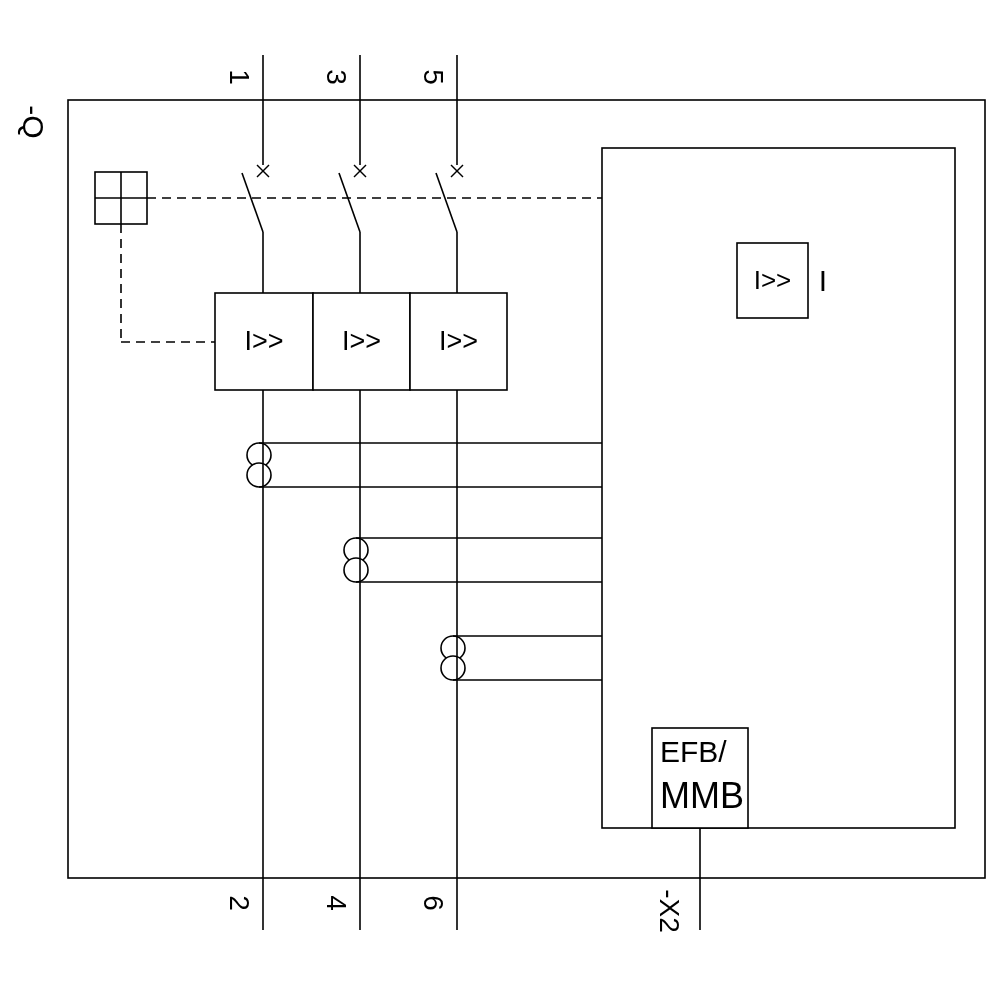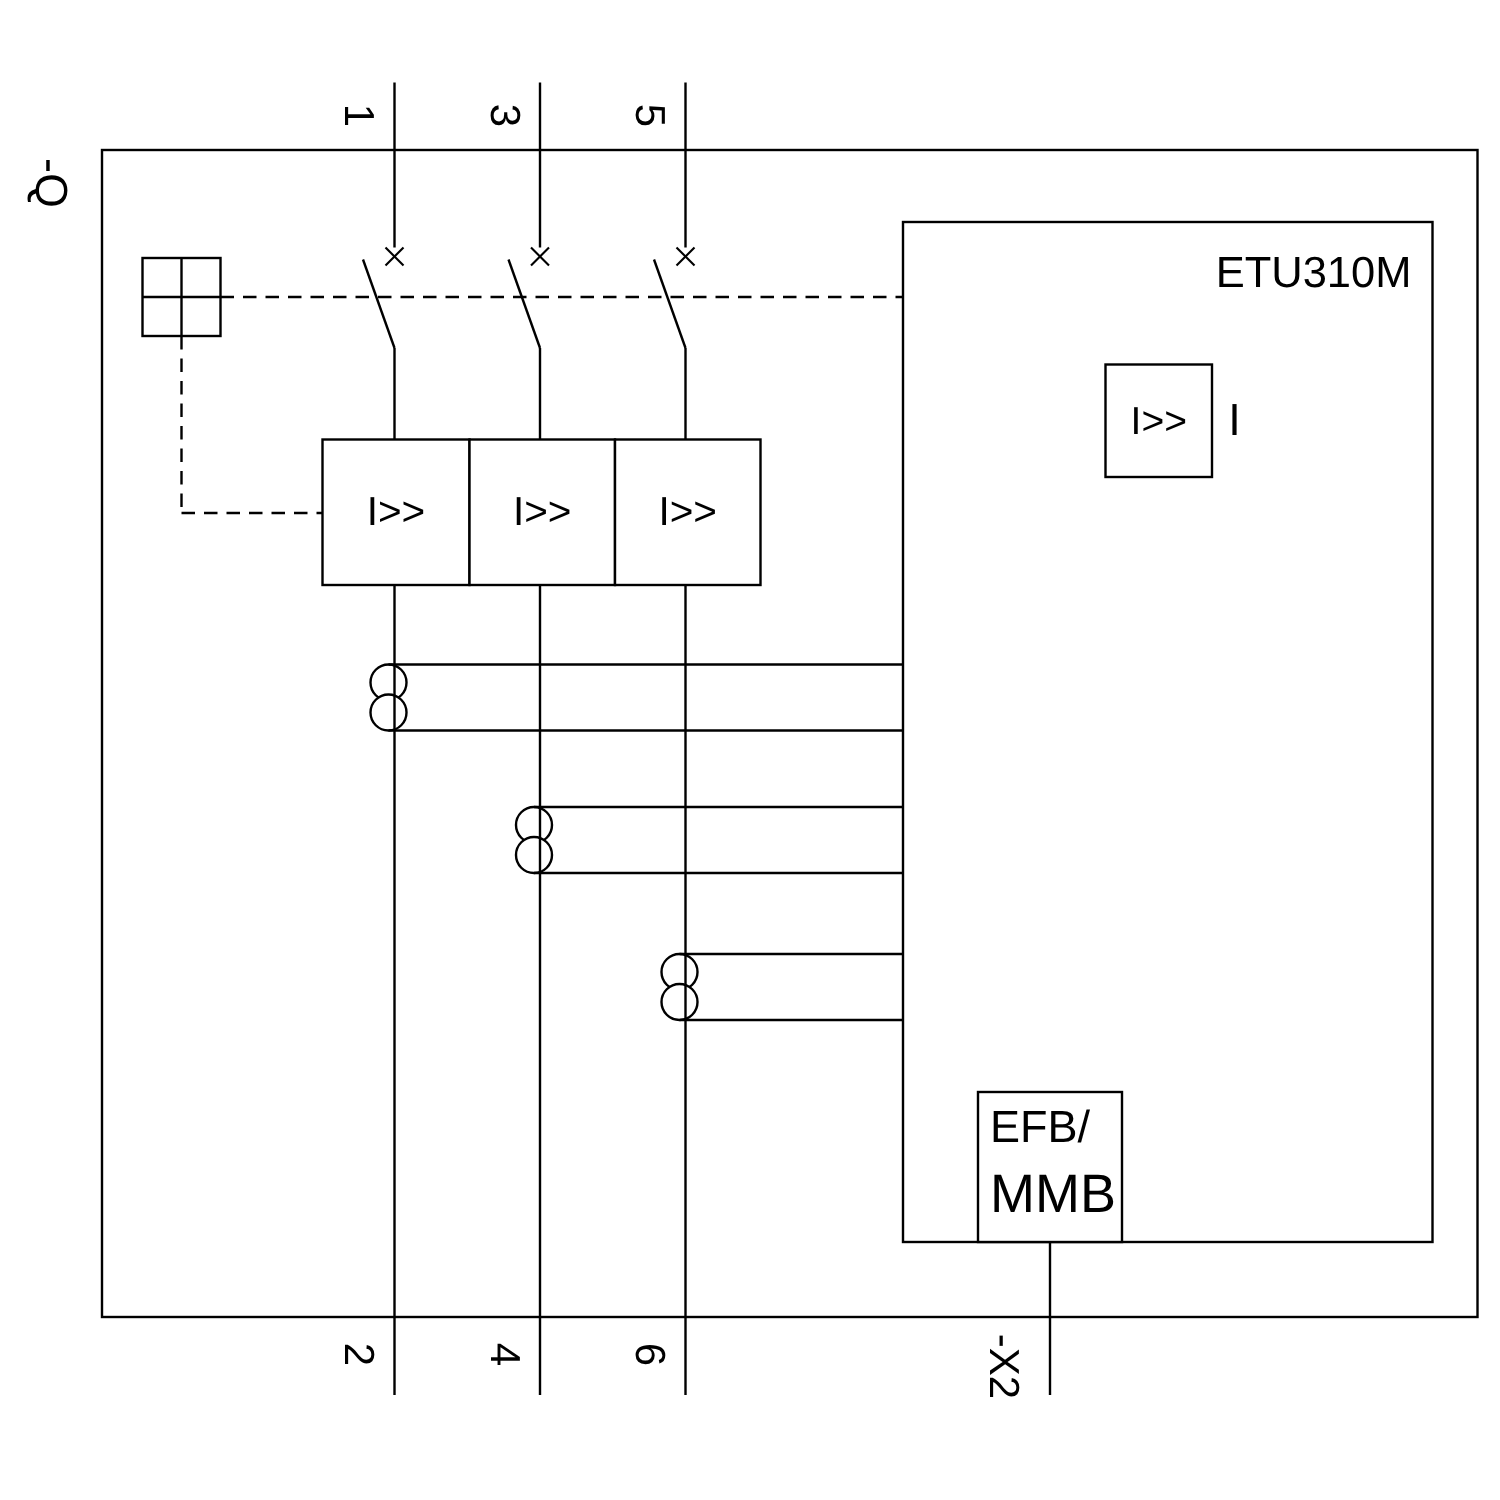--- a/index.html
+++ b/index.html
@@ -117,21 +117,20 @@
   <div class="lbl rot90" style="left:413px; top:57px; width:40px; height:40px; font-size:28px;">5</div>
 
   <div class="lbl rot90" style="left:219px; top:883px; width:40px; height:40px; font-size:28px;">2</div>
   <div class="lbl rot90" style="left:316px; top:883px; width:40px; height:40px; font-size:28px;">4</div>
   <div class="lbl rot90" style="left:413px; top:883px; width:40px; height:40px; font-size:28px;">6</div>
 
   <div class="lbl" style="left:215px; top:293px; width:98px; height:97px; font-size:27px;">I&gt;&gt;</div>
   <div class="lbl" style="left:313px; top:293px; width:97px; height:97px; font-size:27px;">I&gt;&gt;</div>
   <div class="lbl" style="left:410px; top:293px; width:97px; height:97px; font-size:27px;">I&gt;&gt;</div>
 
-  <div class="lbl plain" style="right:59px; top:166px; font-size:29px;">ETU310M</div>
 
   <div class="lbl" style="left:737px; top:243px; width:71px; height:75px; font-size:26px;">I&gt;&gt;</div>
   <div class="lbl" style="left:810px; top:261px; width:26px; height:40px; font-size:30px;">I</div>
 
   <div class="lbl plain" style="left:660px; top:735px; font-size:30px;">EFB/</div>
   <div class="lbl plain" style="left:660px; top:775px; font-size:36px;">MMB</div>
 
   <div class="lbl rot90" style="left:639px; top:881px; width:60px; height:60px; font-size:28px;">-X2</div>
 
 </div>

